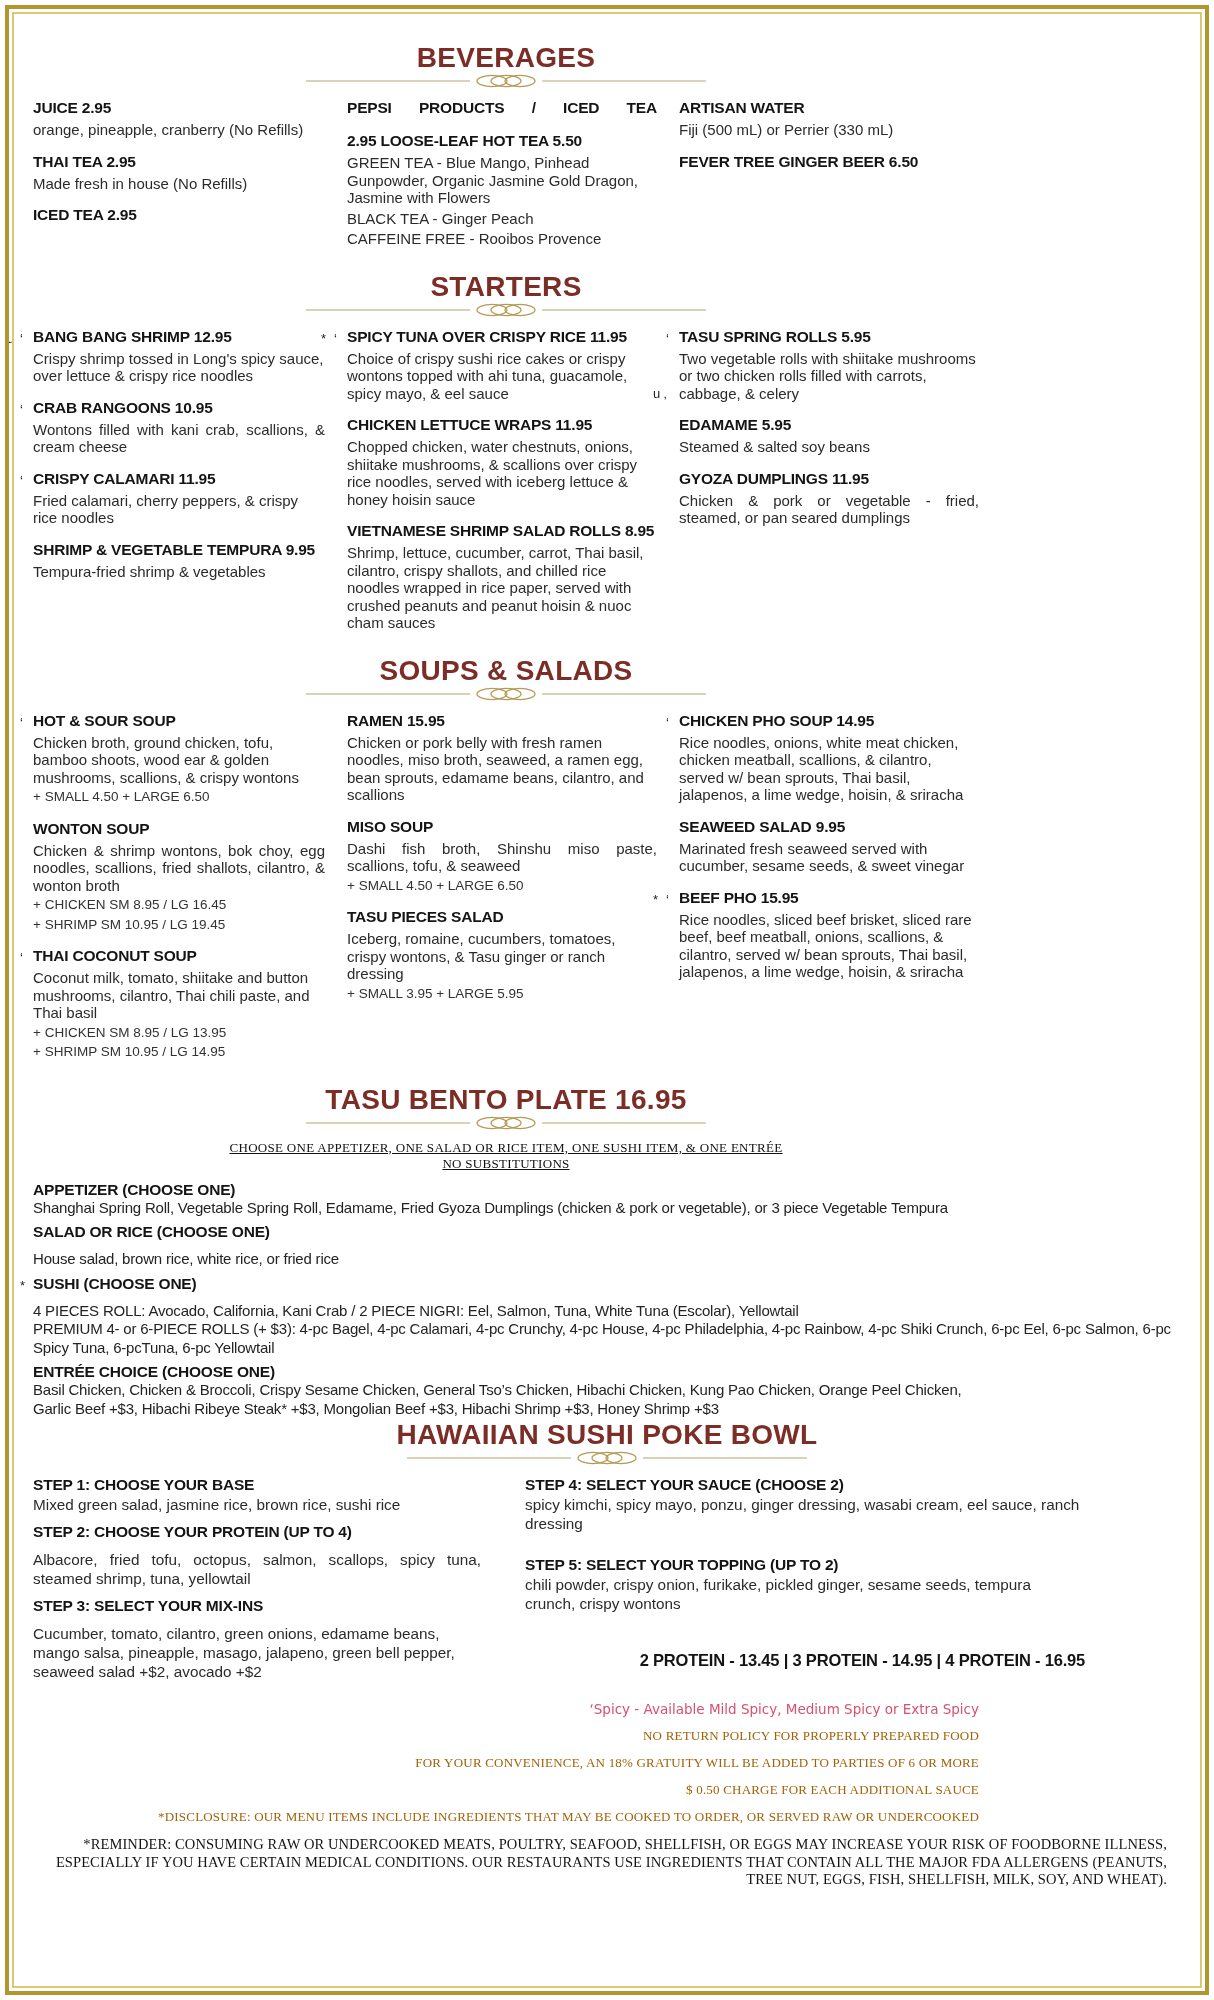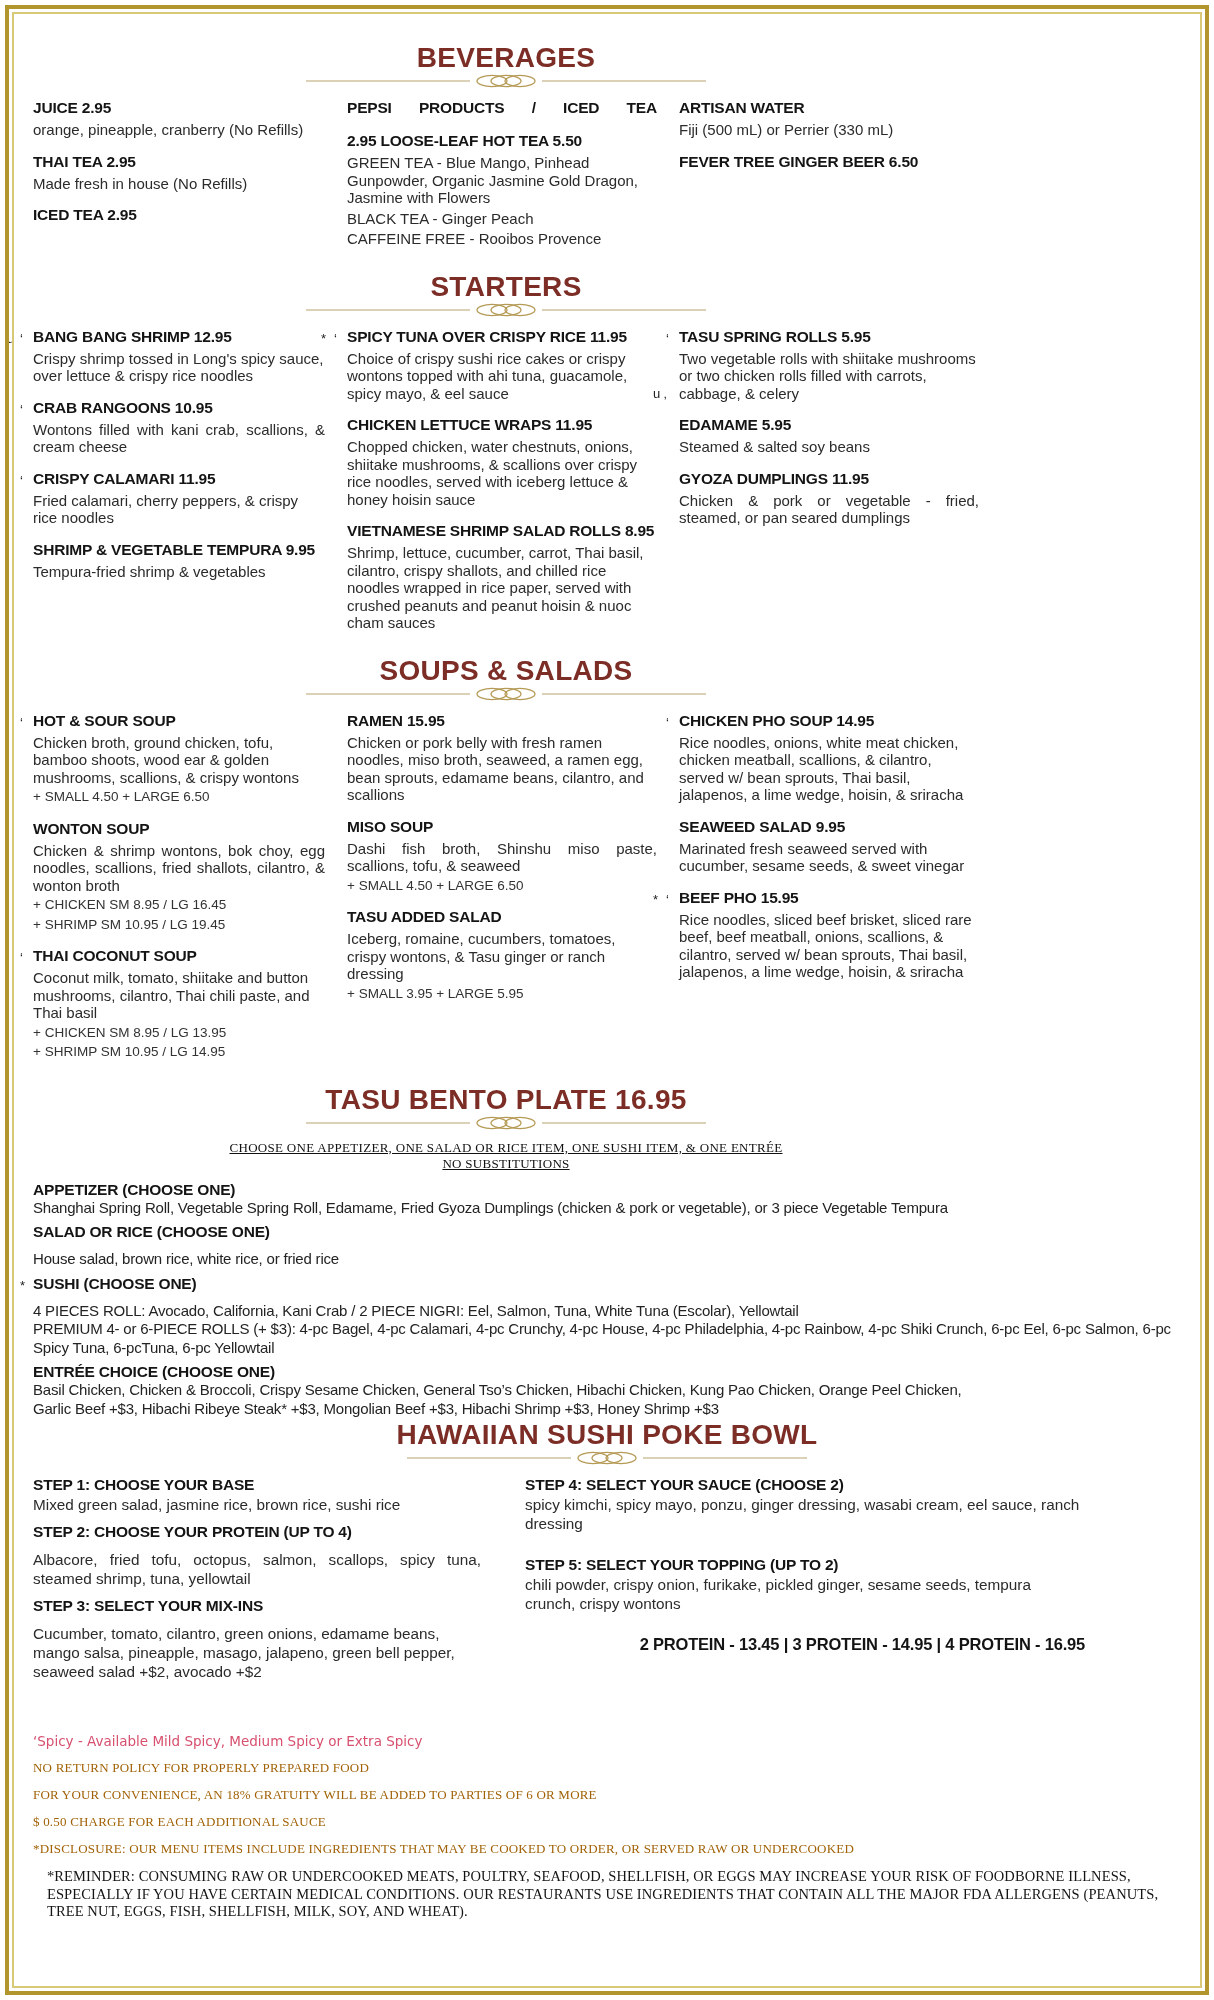--- a/index.html
+++ b/index.html
@@ -52,25 +52,25 @@
   .poke { width:100%; margin-bottom:0; }
   .poke-grid { display:grid; grid-template-columns:448px 560px; column-gap:44px; margin-top:4px; }
   .step { margin-bottom:8px; }
   .step-heading { position:relative; font-weight:700; font-size:15.5px; letter-spacing:-0.2px; line-height:20px; color:#141414; }
   .step-text { font-size:15.3px; line-height:19px; color:#2b2b2b; }
   .step-text.gap { margin-top:8px; }
   .step-text.just { text-align:justify; }
   .step.spaced { margin-bottom:22px; }
   .poke-price {
     font-weight:700; font-size:16.5px; letter-spacing:-0.2px; color:#141414;
-    text-align:right; margin-top:22px; white-space:nowrap;
+    text-align:right; margin-top:38px; white-space:nowrap;
   }
 
   
-  .footer { margin-top:44px; text-align:left; }
+  .footer { margin-top:12px; text-align:right; }
   .notes-wrap { width:946px; }
   .spicy-note { font-family:"DejaVu Sans", sans-serif; font-size:13.5px; color:#d7506f; }
   .note { font-family:"Liberation Serif", serif; font-size:13px; color:#a16207; margin-top:11px; letter-spacing:0.2px; }
   .reminder {
     font-family:"Liberation Serif", serif; font-size:14.5px; color:#141414;
     margin:11px auto 0; line-height:17.5px; width:1120px; letter-spacing:0.1px;
   }
 </style>
 </head>
 <body>
@@ -294,21 +294,21 @@
             <div class="item">
     <div class="item-name"><span class="nm">MISO SOUP</span></div>
     <div class="item-desc just">
                 <p>Dashi fish broth, Shinshu miso paste, scallions, tofu, &amp; seaweed</p>
               </div>
     <div class="item-extras">
                 <div>+ SMALL 4.50 + LARGE 6.50</div>
               </div>
   </div>
             <div class="item">
-    <div class="item-name"><span class="nm">TASU ADDED SALAD</span></div>
+    <div class="item-name"><span class="nm">TASU PIECES SALAD</span></div>
     <div class="item-desc">
                 <p>Iceberg, romaine, cucumbers, tomatoes, crispy wontons, &amp; Tasu ginger or ranch dressing</p>
               </div>
     <div class="item-extras">
                 <div>+ SMALL 3.95 + LARGE 5.95</div>
               </div>
   </div>
           </div>
           <div class="col">
             <div class="item">

